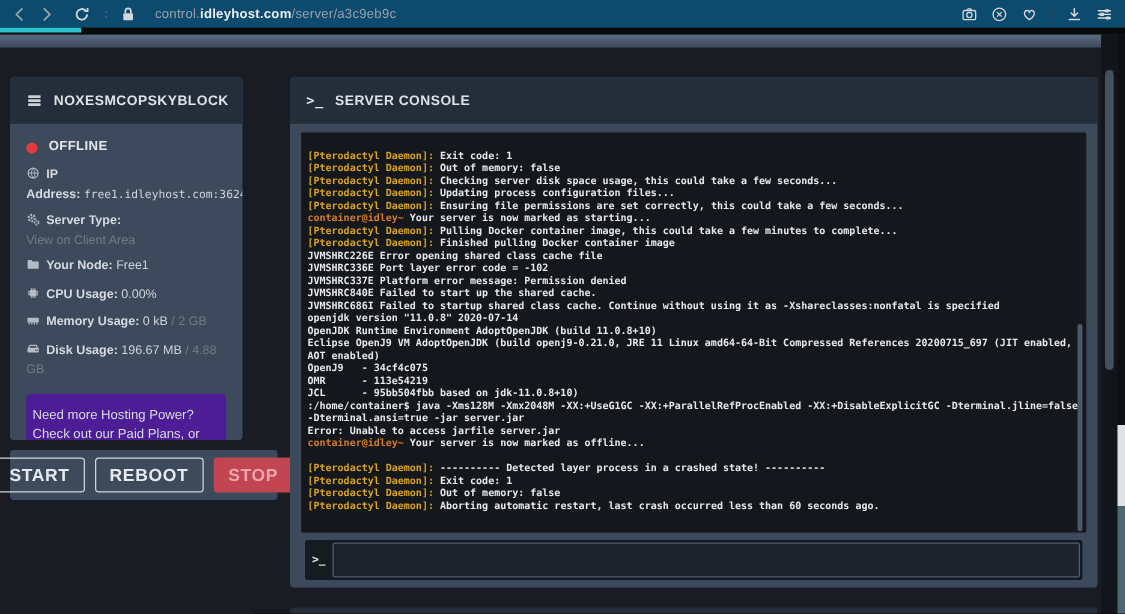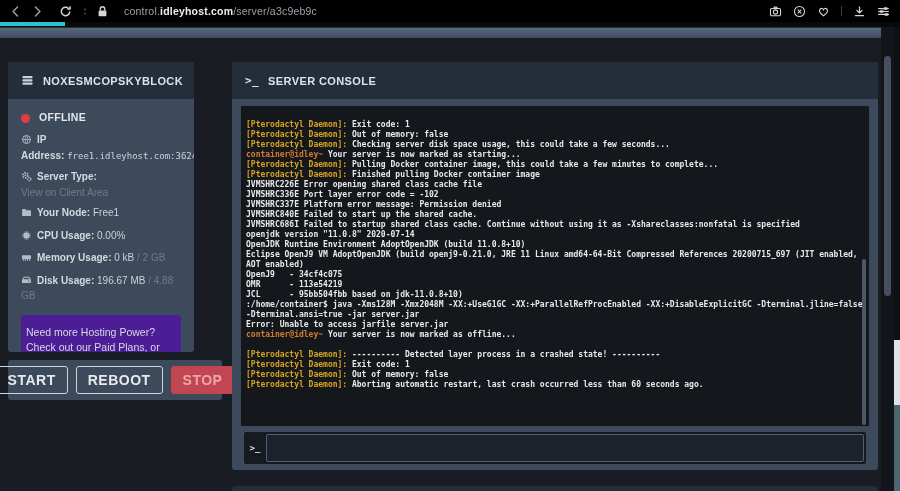--- a/index.html
+++ b/index.html
@@ -5,21 +5,21 @@
   * { margin:0; padding:0; box-sizing:border-box; }
   html,body { background:#000; }
   .screen {
     position:relative; width:900px; height:491px; overflow:hidden;
     background:var(--page-bg, #191c22);
     font-family:"Liberation Sans", sans-serif;
   }
   
   .browser-chrome {
     position:absolute; left:0; top:0; width:900px; height:22px;
-    background:#000000; display:flex; align-items:center; z-index:5;
+    background:#0c4a6e; display:flex; align-items:center; z-index:5;
   }
   .bicon { width:13px; height:13px; color:#9ba1aa; display:inline-flex; margin-left:9px; flex:none; }
   .bicon svg { width:100%; height:100%; }
   .bicon.bright { color:#d3d7dc; }
   .bicon.reload { margin-left:15px; }
   .bicon.dots { width:4px; margin-left:11px; color:#555b64; }
   .bicon.lock { margin-left:9px; }
   .urlbar { margin-left:15px; font-size:10.5px; letter-spacing:.2px; color:#9aa1aa; white-space:nowrap; cursor:text; }
   .url-strong { color:#eceef0; font-weight:bold; }
   .chrome-right { margin-left:auto; display:flex; align-items:center; gap:11px; padding-right:10px; }
@@ -221,20 +221,22 @@
   <section class="panel console-panel">
     <header class="panel-header">
       <span class="htitle" style="font-family:'DejaVu Sans Mono',monospace;">&gt;_</span>
       <span class="htitle">SERVER CONSOLE</span>
     </header>
     <div class="console-box">
       <div class="console-lines">
           <div class="console-line"><span class="c-daemon">[Pterodactyl Daemon]:</span><span class="c-text"> Exit code: 1</span></div>
           <div class="console-line"><span class="c-daemon">[Pterodactyl Daemon]:</span><span class="c-text"> Out of memory: false</span></div>
           <div class="console-line"><span class="c-daemon">[Pterodactyl Daemon]:</span><span class="c-text"> Checking server disk space usage, this could take a few seconds...</span></div>
+          <div class="console-line"><span class="c-daemon">[Pterodactyl Daemon]:</span><span class="c-text"> Updating process configuration files...</span></div>
+          <div class="console-line"><span class="c-daemon">[Pterodactyl Daemon]:</span><span class="c-text"> Ensuring file permissions are set correctly, this could take a few seconds...</span></div>
           <div class="console-line"><span class="c-container">container@idley~</span><span class="c-text"> Your server is now marked as starting...</span></div>
           <div class="console-line"><span class="c-daemon">[Pterodactyl Daemon]:</span><span class="c-text"> Pulling Docker container image, this could take a few minutes to complete...</span></div>
           <div class="console-line"><span class="c-daemon">[Pterodactyl Daemon]:</span><span class="c-text"> Finished pulling Docker container image</span></div>
           <div class="console-line"><span class="c-text">JVMSHRC226E Error opening shared class cache file</span></div>
           <div class="console-line"><span class="c-text">JVMSHRC336E Port layer error code = -102</span></div>
           <div class="console-line"><span class="c-text">JVMSHRC337E Platform error message: Permission denied</span></div>
           <div class="console-line"><span class="c-text">JVMSHRC840E Failed to start up the shared cache.</span></div>
           <div class="console-line"><span class="c-text">JVMSHRC686I Failed to startup shared class cache. Continue without using it as -Xshareclasses:nonfatal is specified</span></div>
           <div class="console-line"><span class="c-text">openjdk version "11.0.8" 2020-07-14</span></div>
           <div class="console-line"><span class="c-text">OpenJDK Runtime Environment AdoptOpenJDK (build 11.0.8+10)</span></div>

